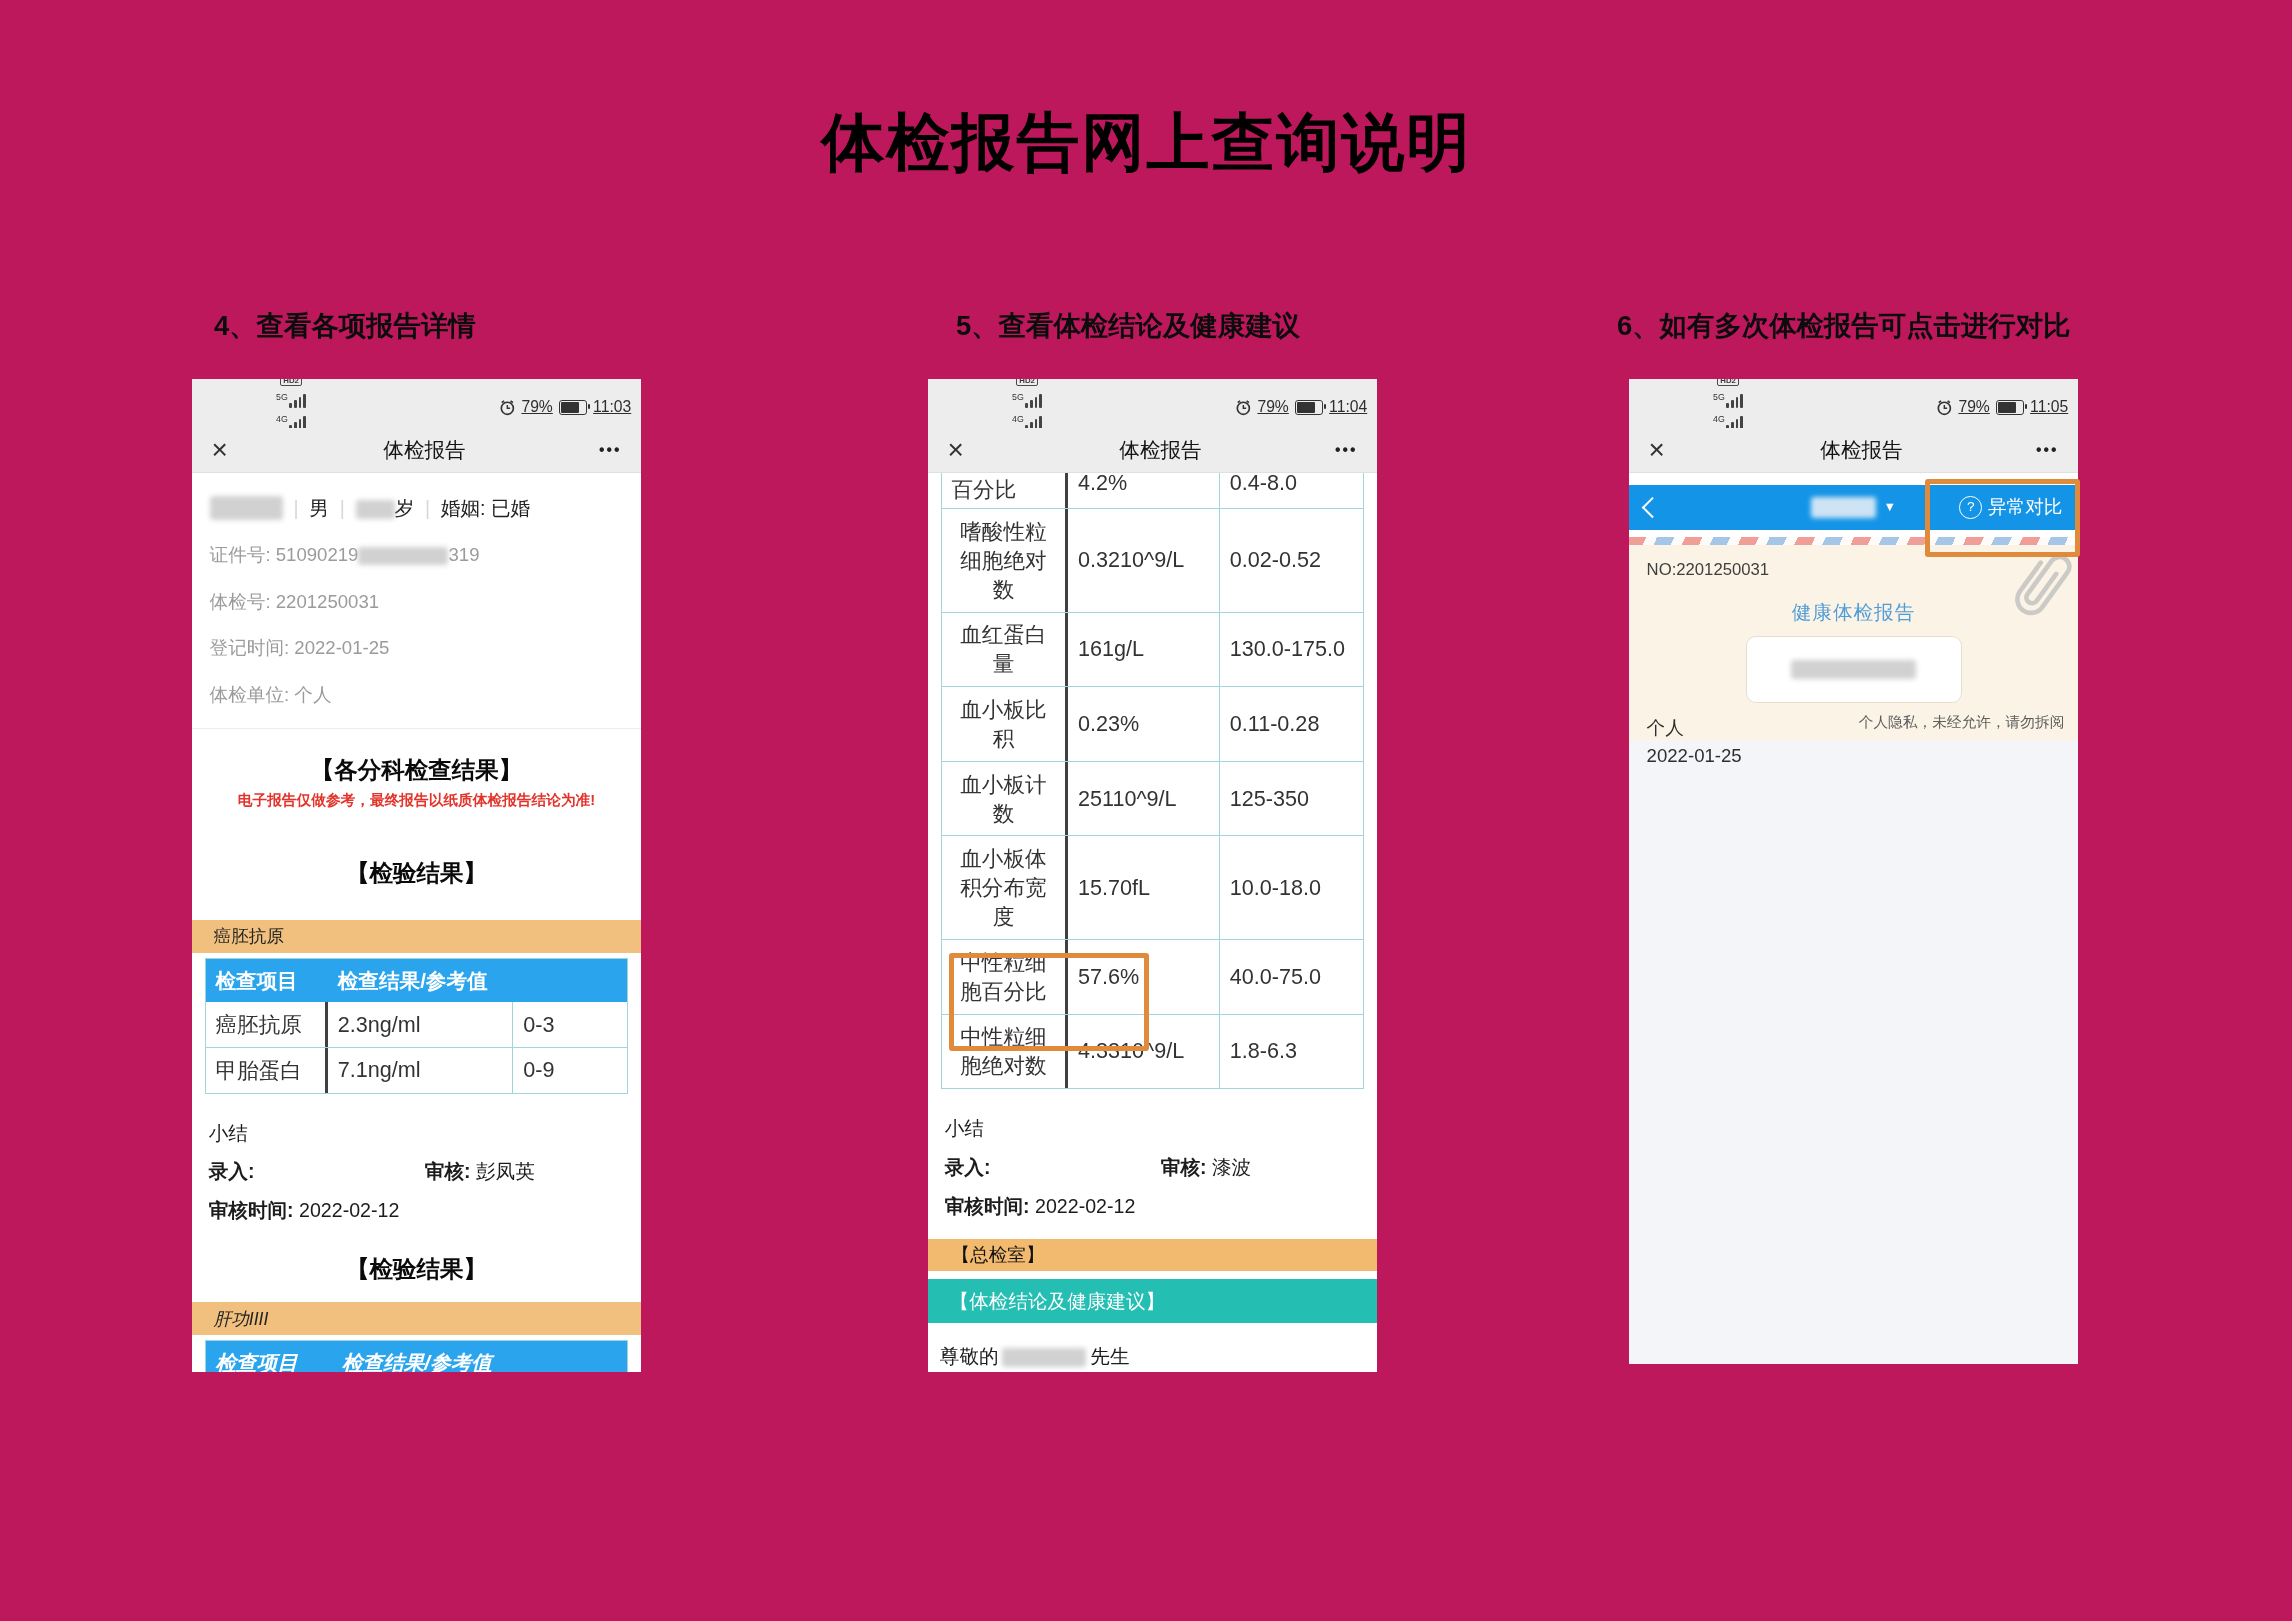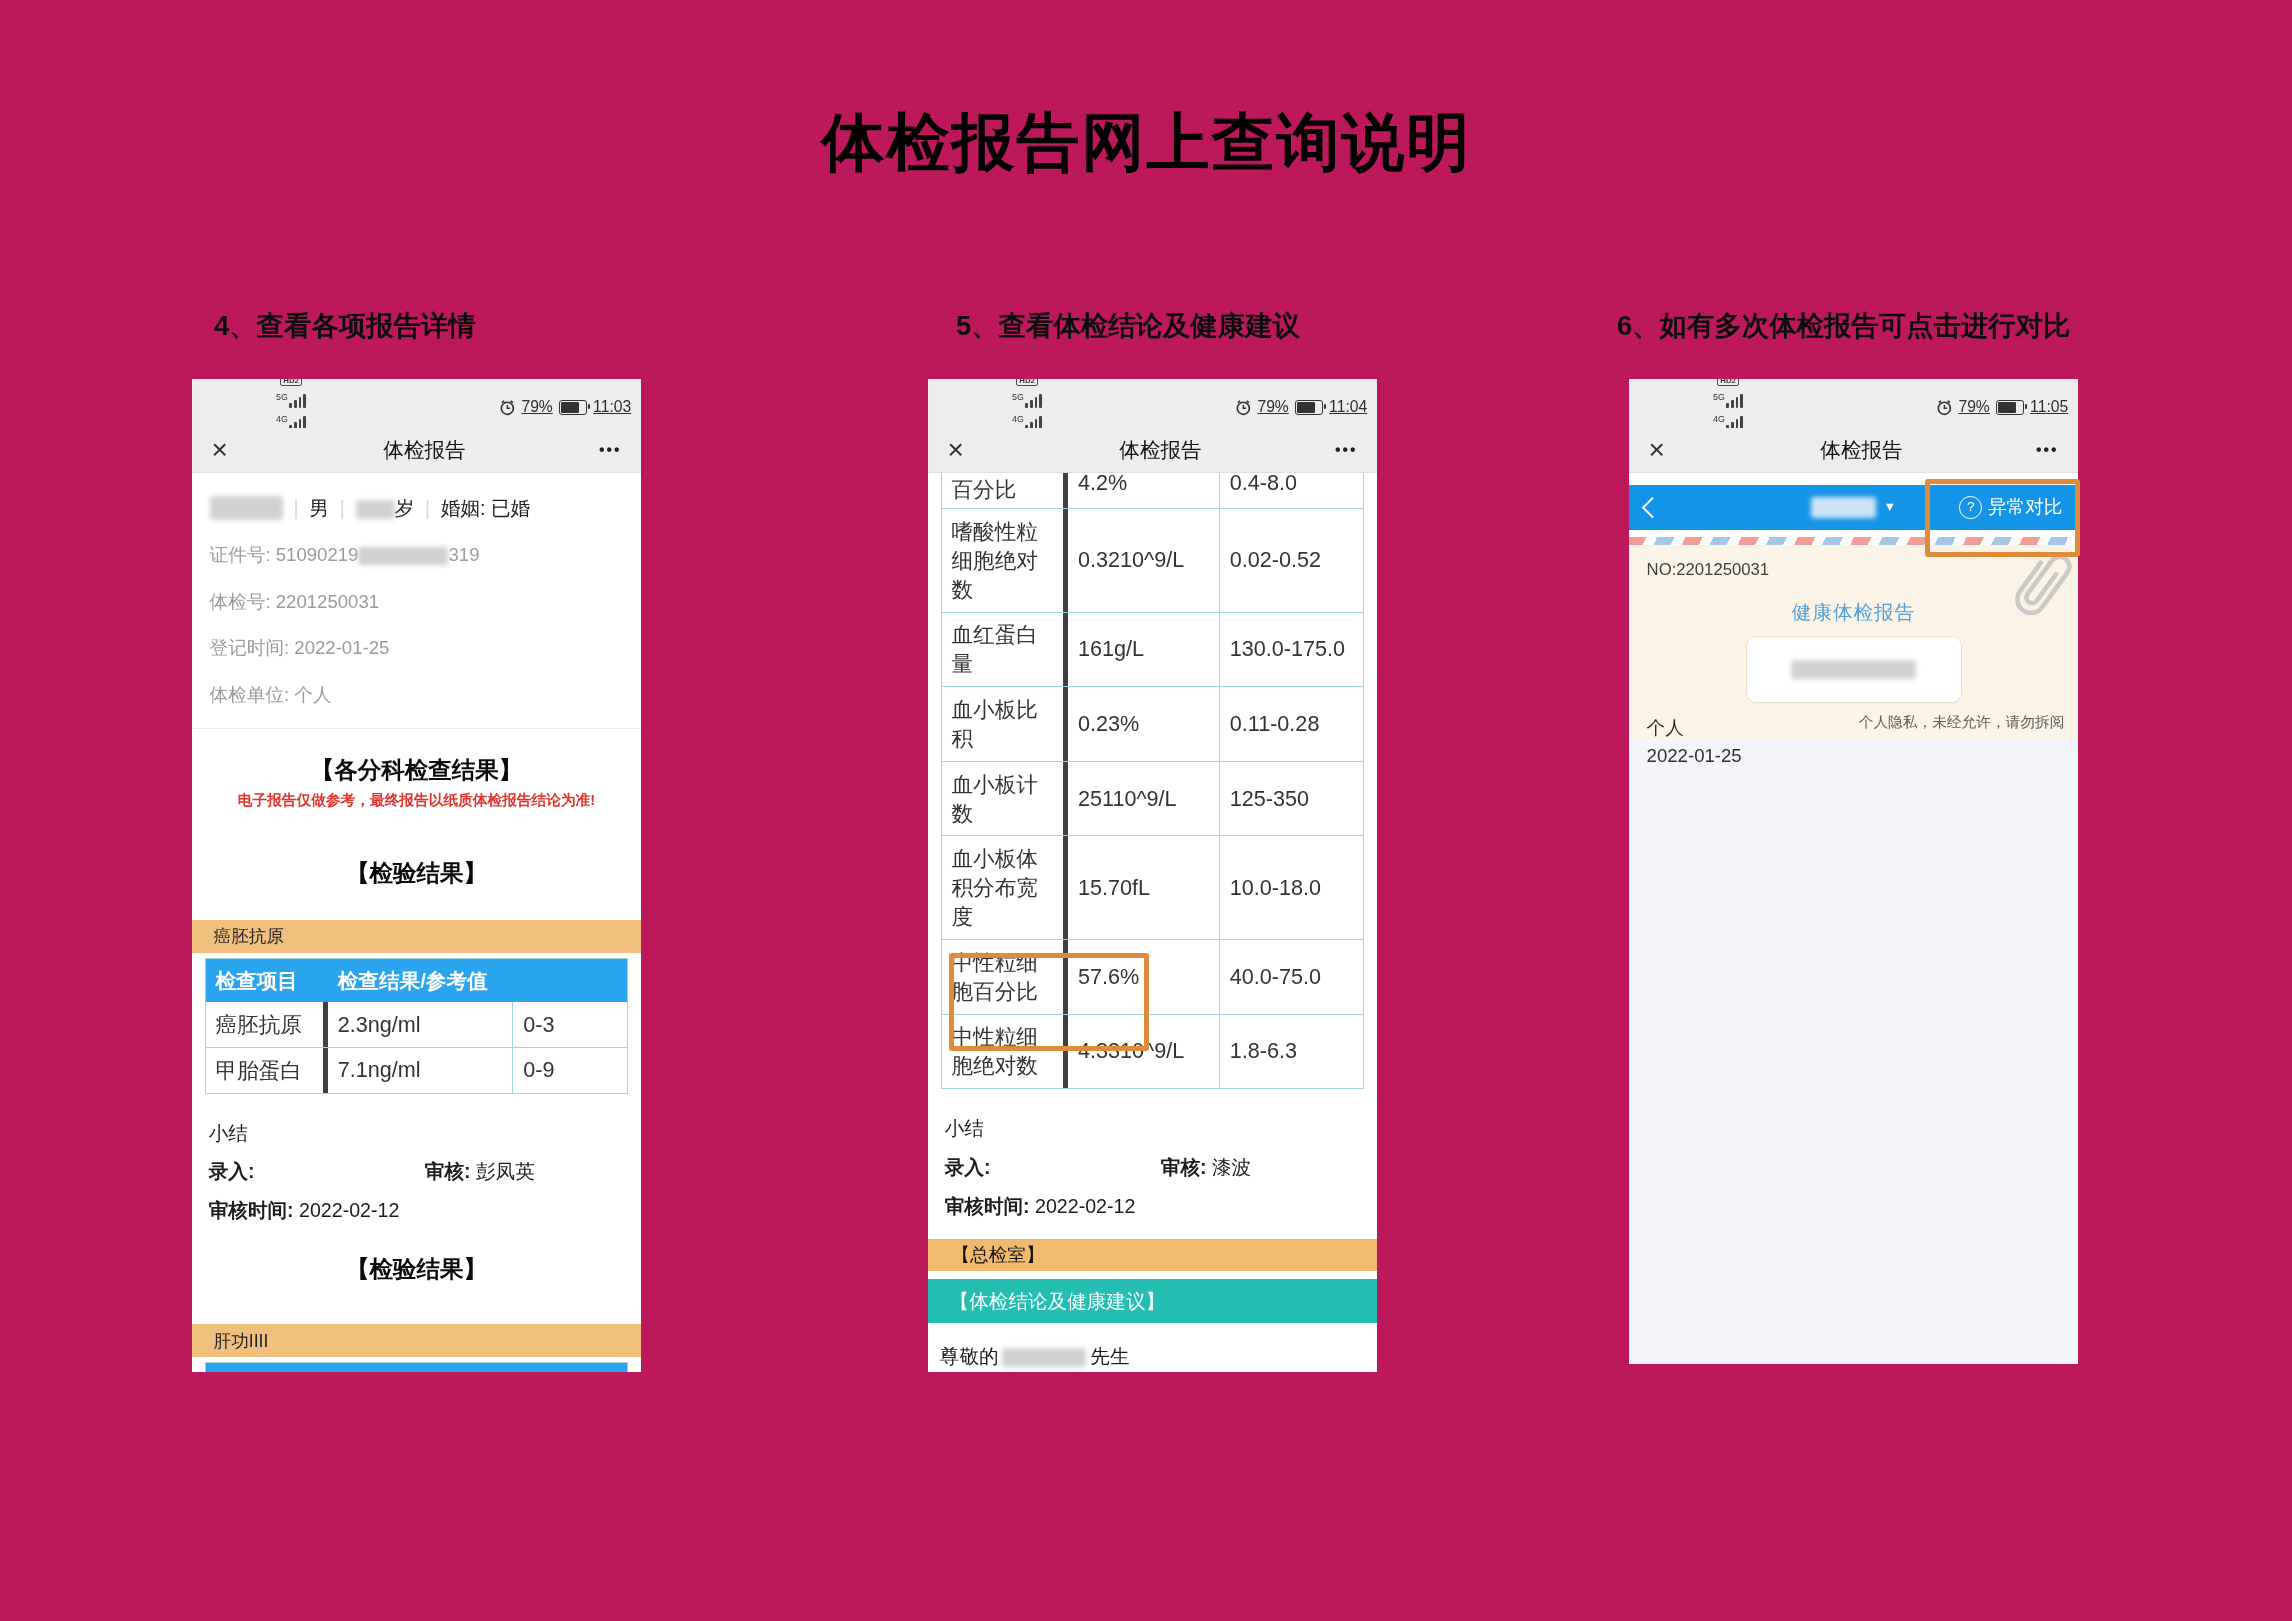--- a/index.html
+++ b/index.html
@@ -55,21 +55,21 @@
   .warn{text-align:center;font-size:14.7px;font-weight:bold;color:#e3342b;margin-top:4.9px;}
   .gap-top{margin-top:47px;}
   .tblock{margin-top:31px;}
   .band{height:33px;background:#f2c07e;display:flex;align-items:center;padding:0 21.6px;
         font-size:17.6px;color:#222;}
   .tbl{margin:4.9px 12.7px 0;border:1px solid #9fd6dd;}
   .thead{display:flex;background:#2ba4ee;color:#fff;font-weight:bold;font-size:20.6px;}
   .thead .cell{border:none;}
   .cell{padding:7.8px 9.8px;box-sizing:border-box;display:flex;align-items:center;}
   .trow{display:flex;border-top:1px solid #9fd6dd;font-size:21.6px;color:#333;background:#fff;}
-  .c1{border-right:5px solid #404040;}
+  .c1{border-right:3px solid #404040;text-align:center;}
   .c2{border-right:1px solid #9fd6dd;}
   .t1 .c1{width:29%;} .t1 .c2{width:44%;} .t1 .c3{width:27%;}
   .t2 .c1{width:30%;} .t2 .c2{width:36%;} .t2 .c3{width:34%;}
   .thead .hc1{padding:7.8px 9.8px;}
   .t1 .hc1{width:29%;} .t2 .hc1{width:30%;}
   .sumblock{padding:0 16.7px;margin-top:26px;font-size:19.6px;color:#1c1c1c;}
   .sum{margin-top:2px;}
   .entry-row{display:flex;margin-top:11.8px;}
   .entry{width:52%;}
   .blab{font-weight:bold;}
@@ -232,21 +232,21 @@
       <div class="sum">小结</div>
       <div class="entry-row">
         <span class="entry"><span class="blab">录入:</span></span>
         <span><span class="blab">审核:</span> <span>彭凤英</span></span>
       </div>
       <div class="rtime"><span class="blab">审核时间:</span> <span>2022-02-12</span></div>
     </div>
 
     <div class="sec-title" style="margin-top:29px;">【检验结果】</div>
 
-    <div class="tblock t2" style="margin-top:39px;">
+    <div class="tblock t2" style="margin-top:17px;font-style:italic;">
       <div class="band">肝功IIII</div>
       <div class="tbl">
         <div class="thead">
           <span class="cell hc1">检查项目</span>
           <span class="cell">检查结果/参考值</span>
         </div>
 
       </div>
     </div>
   </div>

